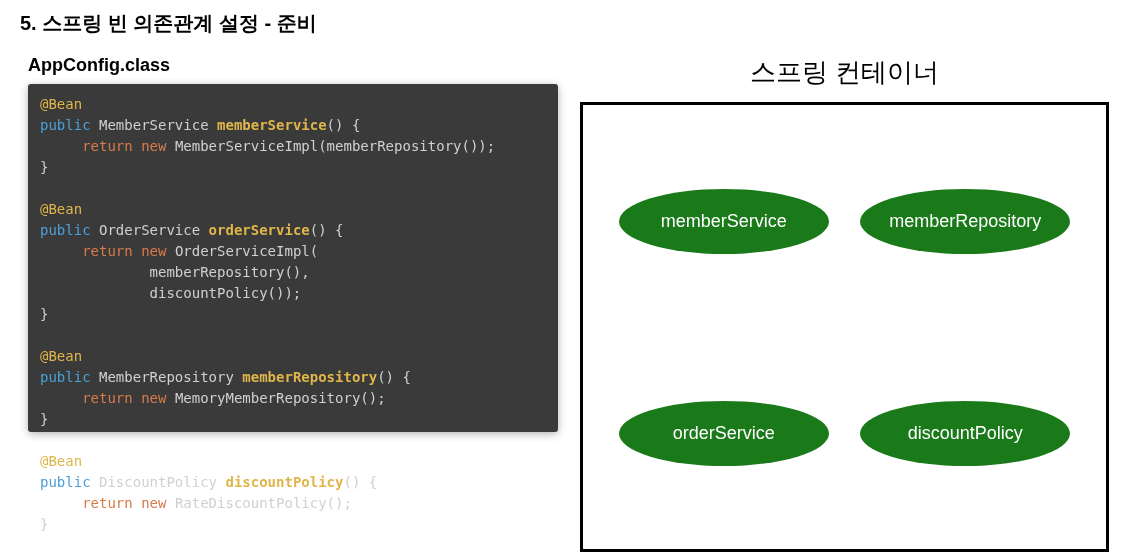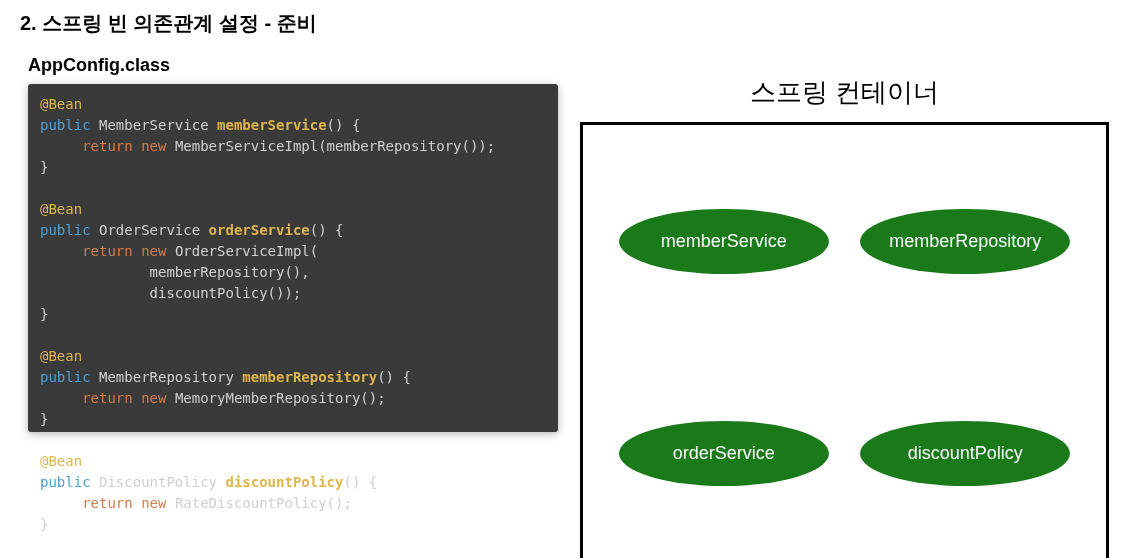--- a/index.html
+++ b/index.html
@@ -57,21 +57,20 @@
     .tok-new { color: #d87a4a; }
     .tok-call { color: #d0d0d0; }
     .tok-punc { color: #d0d0d0; }
     
     .container-title {
       text-align: center;
       font-size: 26px;
       font-weight: 500;
       color: #000;
       margin-bottom: 12px;
-      margin-top: 20px;
     }
     .container-box {
       border: 3px solid #000;
       height: 450px;
       position: relative;
       padding: 40px 30px;
       display: grid;
       grid-template-columns: 1fr 1fr;
       grid-template-rows: 1fr 1fr;
       align-items: center;
@@ -87,21 +86,21 @@
       display: flex;
       align-items: center;
       justify-content: center;
       font-size: 18px;
       font-weight: 500;
     }
   </style>
 </head>
 <body>
 
-<h1 class="page-title">2. 스프링 빈 의존관계 설정 - 준비</h1>
+<h1 class="page-title">5. 스프링 빈 의존관계 설정 - 준비</h1>
 
 <div class="columns">
 
   <div class="left-col">
     <div class="class-label">AppConfig.class</div>
     <div class="code-block"><span class="tok-ann">@Bean</span>
 <span class="tok-kw">public</span> <span class="tok-type">MemberService</span> <span class="tok-method">memberService</span><span class="tok-punc">() {</span>
      <span class="tok-ret">return</span> <span class="tok-new">new</span> <span class="tok-call">MemberServiceImpl(memberRepository());</span>
 <span class="tok-punc">}</span>
 

